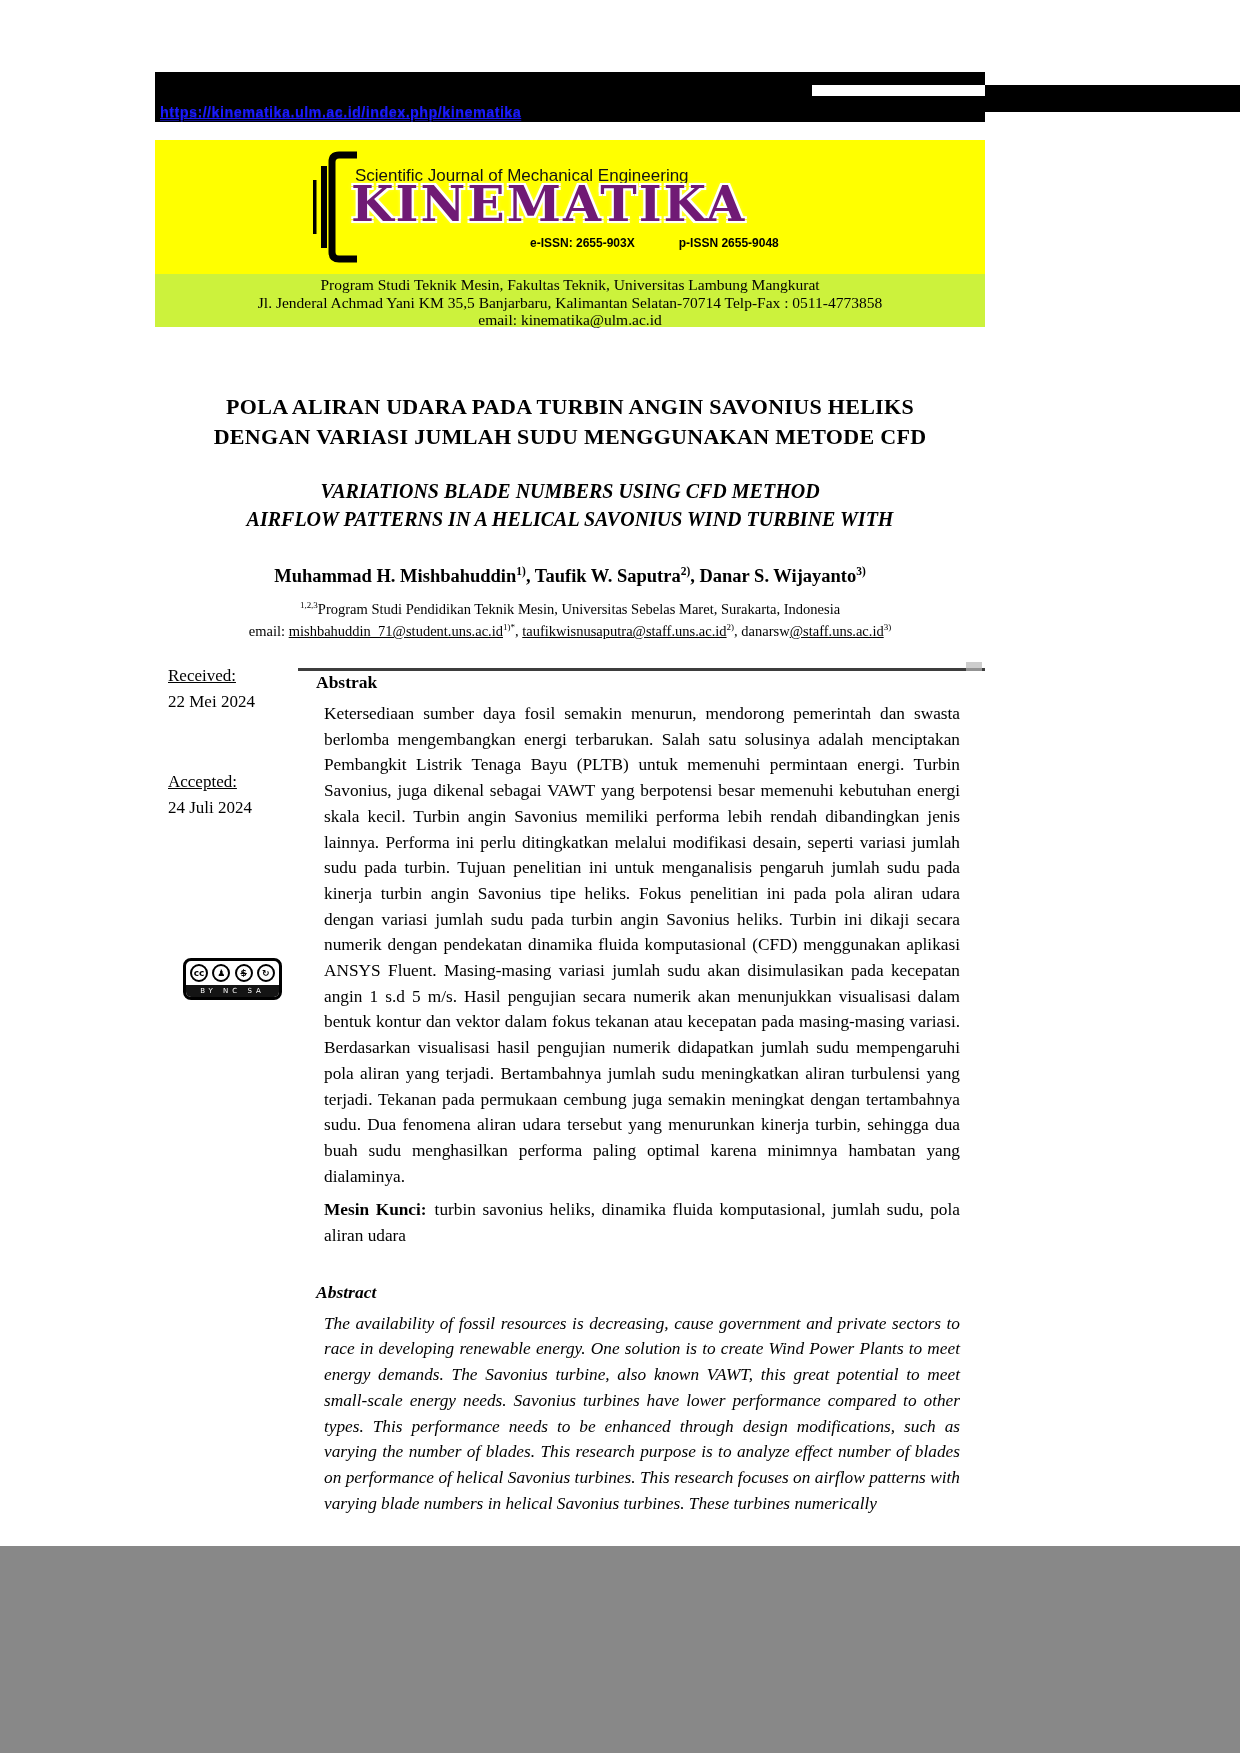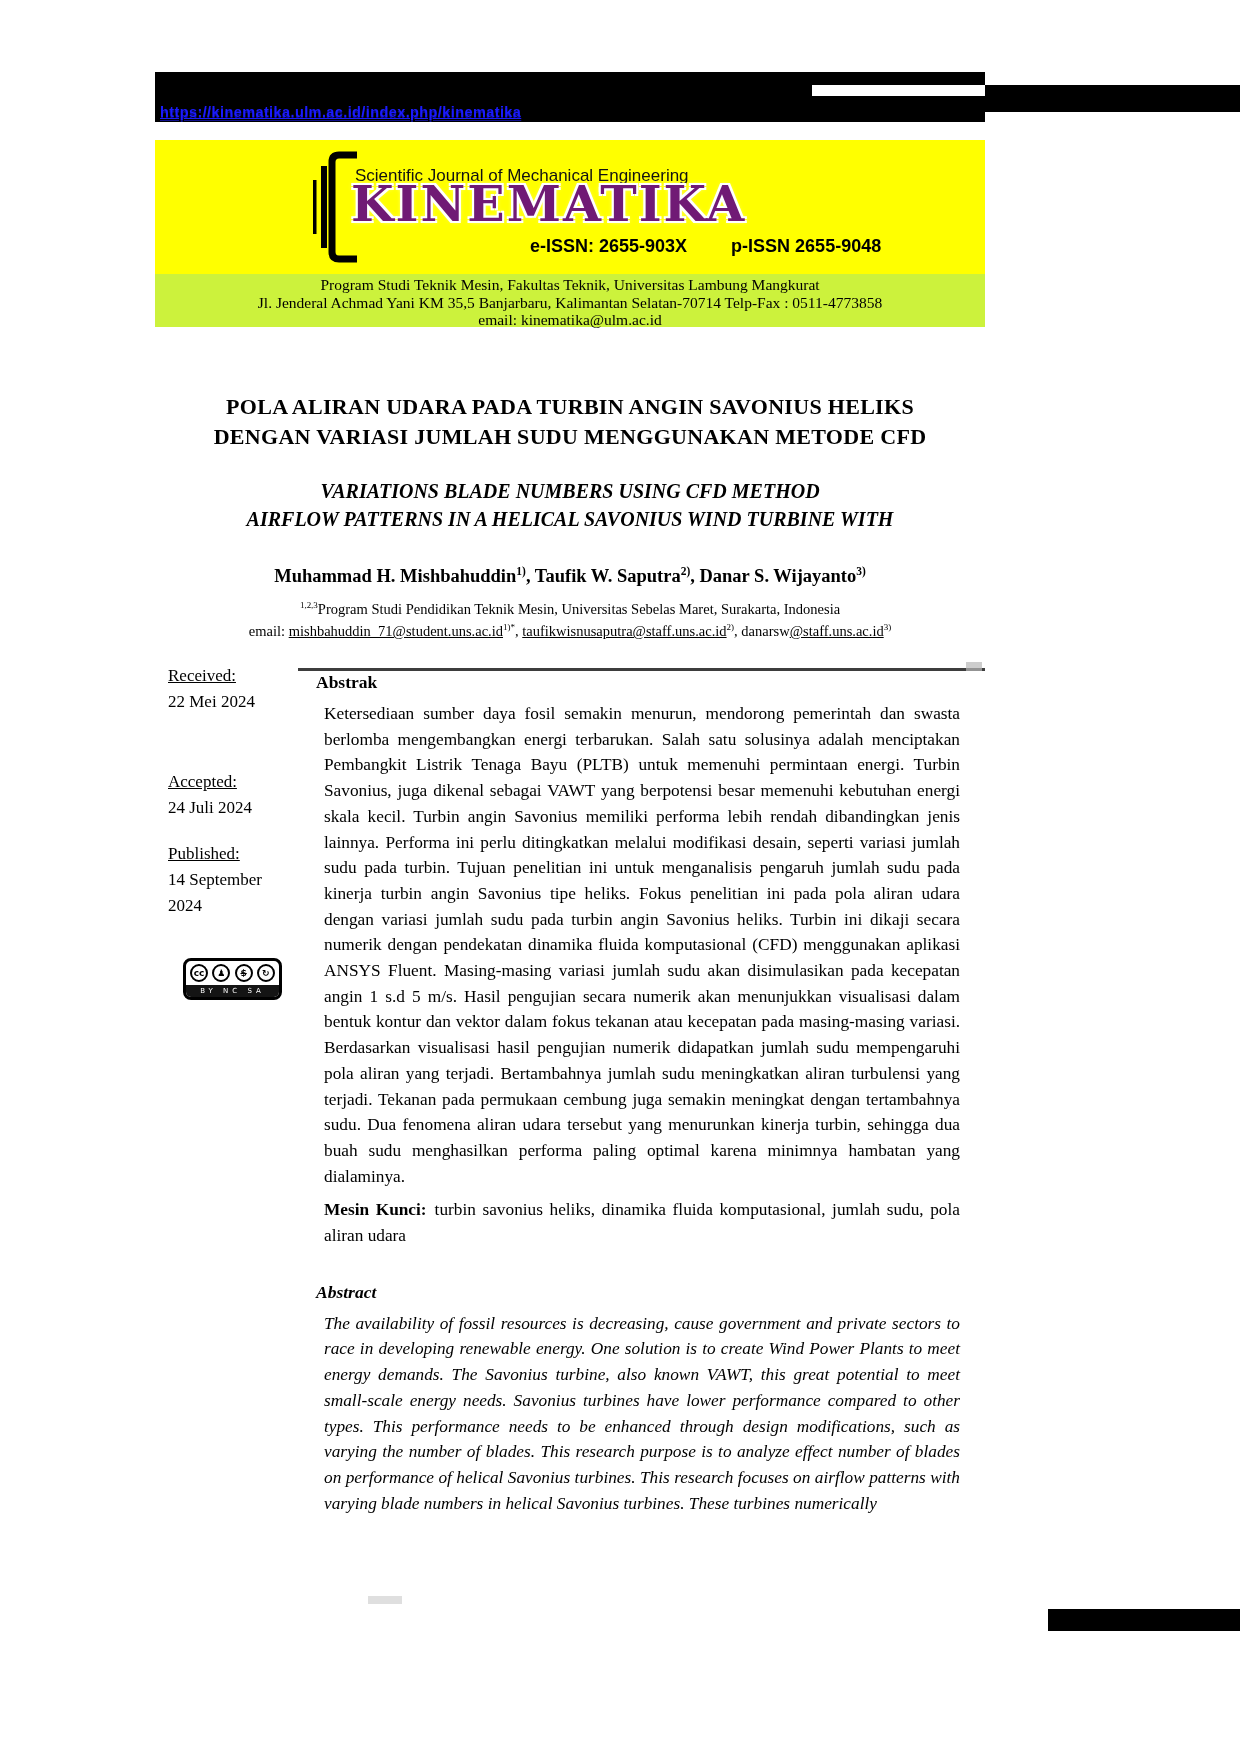--- a/index.html
+++ b/index.html
@@ -1,17 +1,17 @@
 <!DOCTYPE html>
 <html><head>
 <meta charset="utf-8">
 <style>
   html,body{margin:0;padding:0;background:#888;}
   .page{
-    position:relative; width:1240px; height:1753px; background:#ffffff;
+    position:relative; width:1240px; height:1546px; background:#ffffff;
     font-family:"Liberation Serif","DejaVu Serif",serif; color:#000;
     margin:0 auto; overflow:hidden;
   }
   
   .linkbar{position:absolute; left:155px; top:72px; width:830px; height:50px; background:#000;}
   .linkbar .url{
     position:absolute; left:5px; bottom:2px;
     font-family:"Liberation Sans","DejaVu Sans",sans-serif;
     font-weight:bold; font-size:14.5px; letter-spacing:.4px;
     color:#1b1bff; text-decoration:underline;
@@ -31,21 +31,21 @@
   }
   .jname{
     position:absolute; left:196px; top:40px;
     font-family:"DejaVu Serif","Liberation Serif",serif;
     font-weight:bold; font-size:49px; line-height:1; letter-spacing:2px; color:#701a75;
     text-shadow:-2px -2px 0 #fff,2px -2px 0 #fff,-2px 2px 0 #fff,2px 2px 0 #fff,0 0 5px #fff;
   }
   .issn{
     position:absolute; left:375px; top:96px;
     font-family:"Liberation Sans","DejaVu Sans",sans-serif;
-    font-weight:bold; font-size:18px; color:#000; white-space:nowrap;
+    font-weight:bold; font-size:12px; color:#000; white-space:nowrap;
   }
   .issn .gap{display:inline-block; width:44px;}
   .banner-green{
     width:100%; height:53px; background:#CCF23C; text-align:center;
     font-size:15.5px; line-height:17.5px; padding-top:2px; box-sizing:border-box;
   }
   .banner-green .mail{color:#000000; cursor:pointer;}
   
   .title-id{position:absolute; left:155px; top:392px; width:830px; text-align:center;
     font-weight:bold; font-size:22px; line-height:30px; letter-spacing:.3px;}
@@ -137,24 +137,20 @@
   <div class="rule-smudge"></div>
 
   <div class="side" style="top:663px;">
     <div class="lbl">Received:</div>
     <div>22 Mei 2024</div>
   </div>
   <div class="side" style="top:769px;">
     <div class="lbl">Accepted:</div>
     <div>24 Juli 2024</div>
   </div>
-  <div class="side" style="top:841px; width:122px;">
-    <div class="lbl">Published:</div>
-    <div>14 September 2024</div>
-  </div>
 
   <div class="cc-badge">
     <div class="cc-icons">
       <span class="cc-circle">
           <span>cc</span>
         </span>
       <span class="cc-circle">
           <span>♟</span>
         </span>
       <span class="cc-circle nc">

